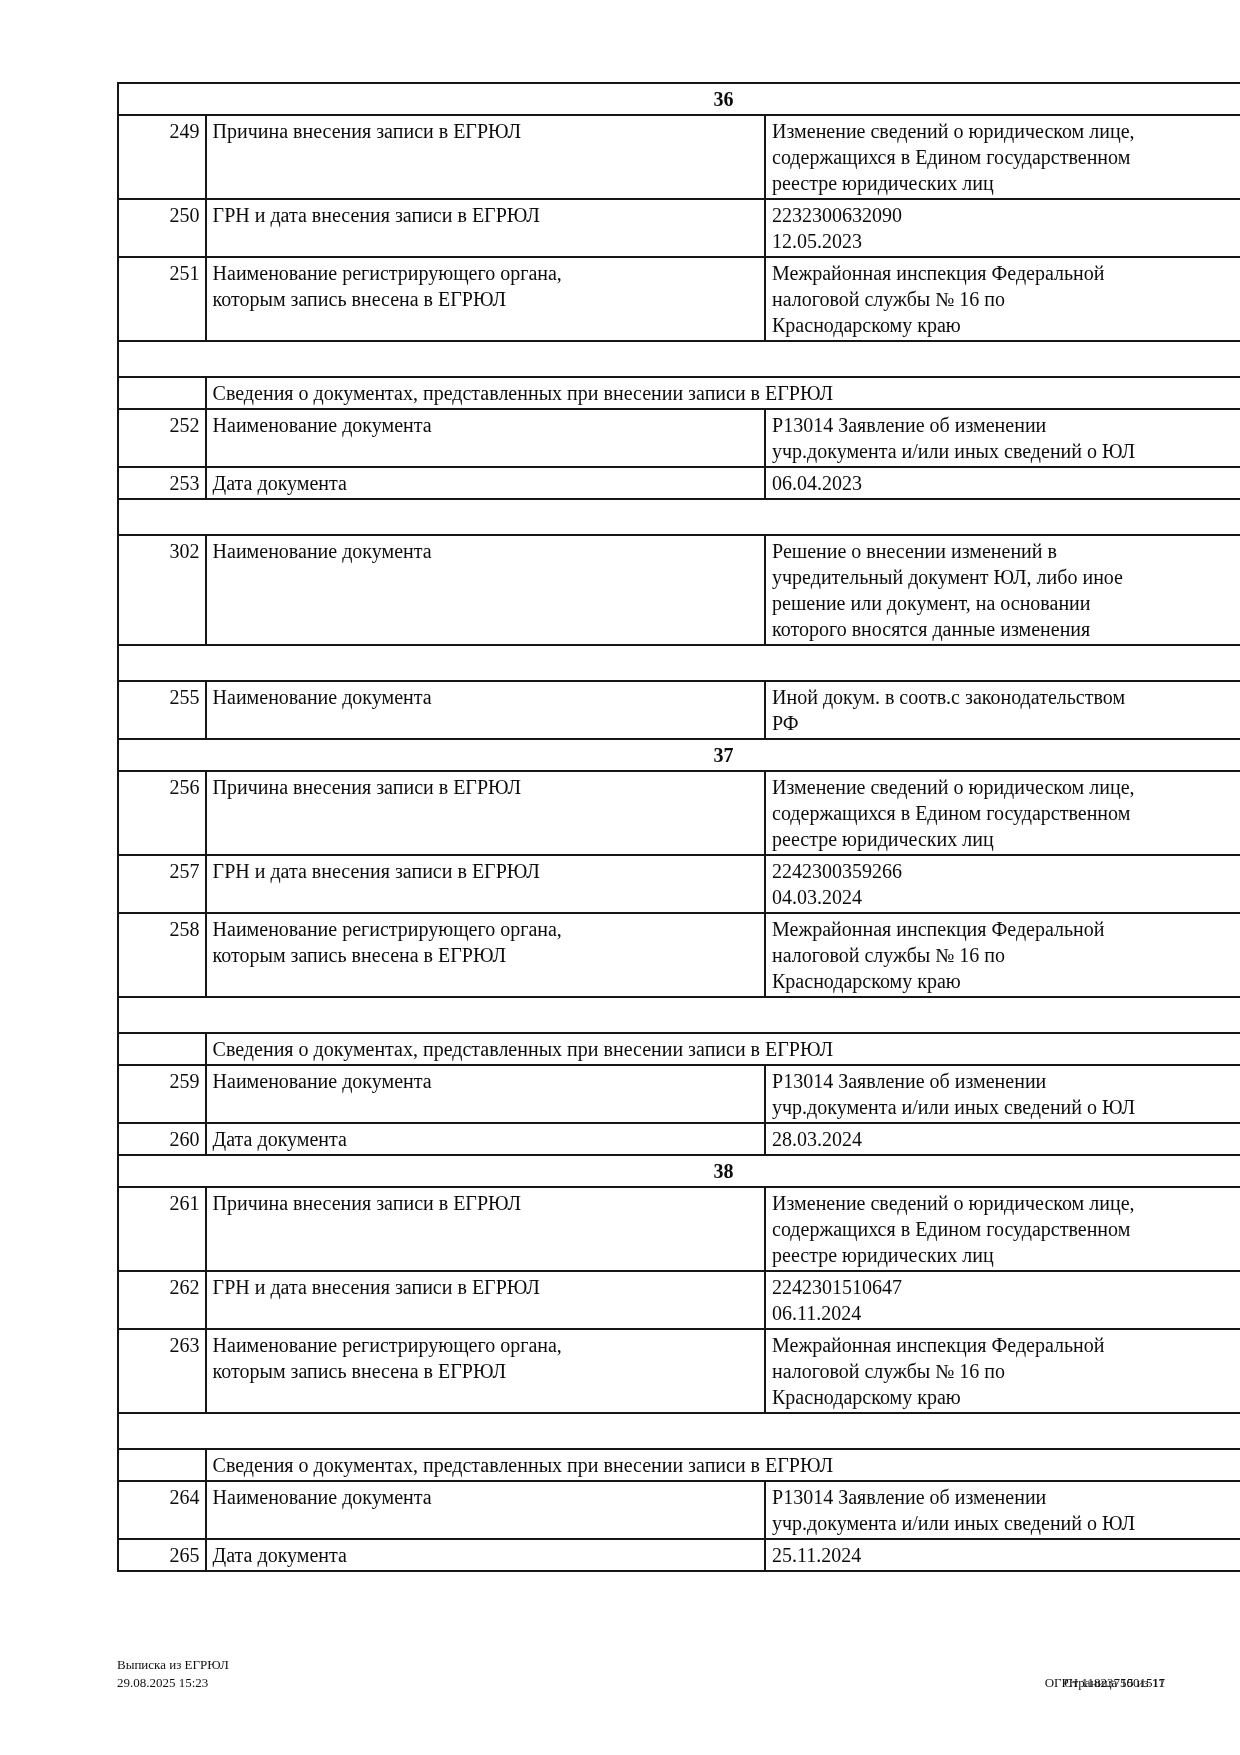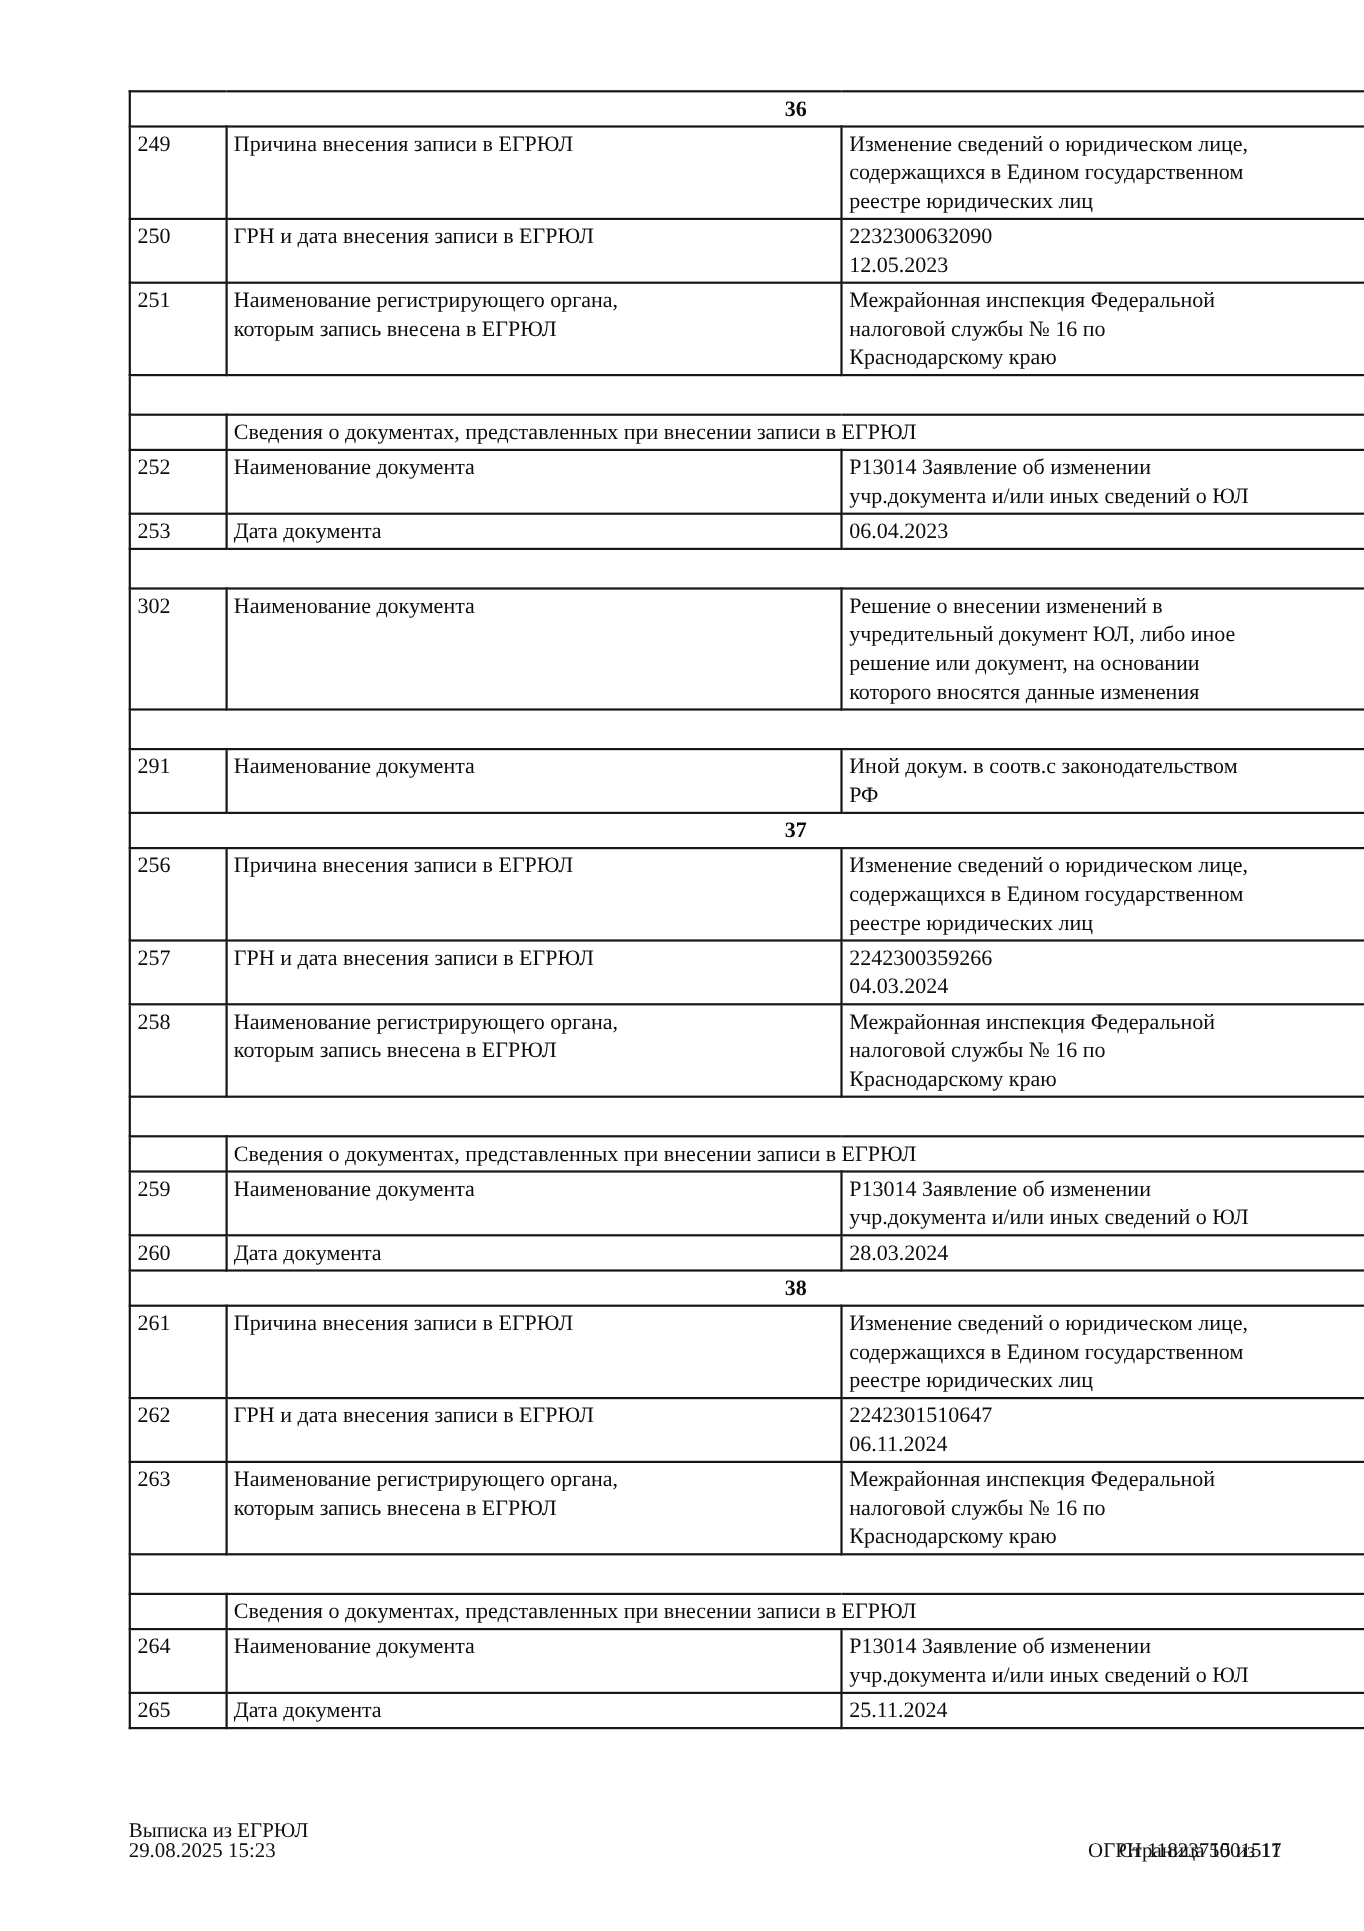--- a/index.html
+++ b/index.html
@@ -36,21 +36,21 @@
   col.c-value { width: 482px; }
   table.egrul td {
     border: 2px solid #161616;
     vertical-align: top;
     font-size: 20px;
     line-height: 26px;
     padding: 2px 5px 2px 6px;
     overflow: hidden;
   }
   td.cell-num {
-    text-align: left;
+    text-align: right;
     padding-left: 2px;
     padding-right: 2px;
   }
   td.cell-section {
     text-align: center;
     font-weight: bold;
     padding-top: 1px;
     padding-bottom: 1px;
   }
   td.cell-spacer {
@@ -63,21 +63,21 @@
   }
   td.cell-label, td.cell-value {
     white-space: pre-line;
   }
   .footer {
     position: absolute;
     left: 117px;
     top: 1656px;
     width: 1048px;
     height: 36px;
-    font-size: 19px;
+    font-size: 13px;
     line-height: 18px;
     color: #101010;
   }
   .footer-left { position: absolute; left: 0; top: 0; }
   .footer-center {
     position: absolute;
     left: 0; right: 0; bottom: 0;
     text-align: right;
   }
   .footer-right { position: absolute; right: 0; bottom: 0; }
@@ -145,21 +145,21 @@
             <td class="cell-label">Наименование документа</td>
             <td class="cell-value">Решение о внесении изменений в
 учредительный документ ЮЛ, либо иное
 решение или документ, на основании
 которого вносятся данные изменения</td>
           </tr>
           <tr>
             <td class="cell-spacer" colspan="3"></td>
           </tr>
           <tr>
-            <td class="cell-num">291</td>
+            <td class="cell-num">255</td>
             <td class="cell-label">Наименование документа</td>
             <td class="cell-value">Иной докум. в соотв.с законодательством
 РФ</td>
           </tr>
           <tr>
             <td class="cell-section" colspan="3">37</td>
           </tr>
           <tr>
             <td class="cell-num">256</td>
             <td class="cell-label">Причина внесения записи в ЕГРЮЛ</td>

